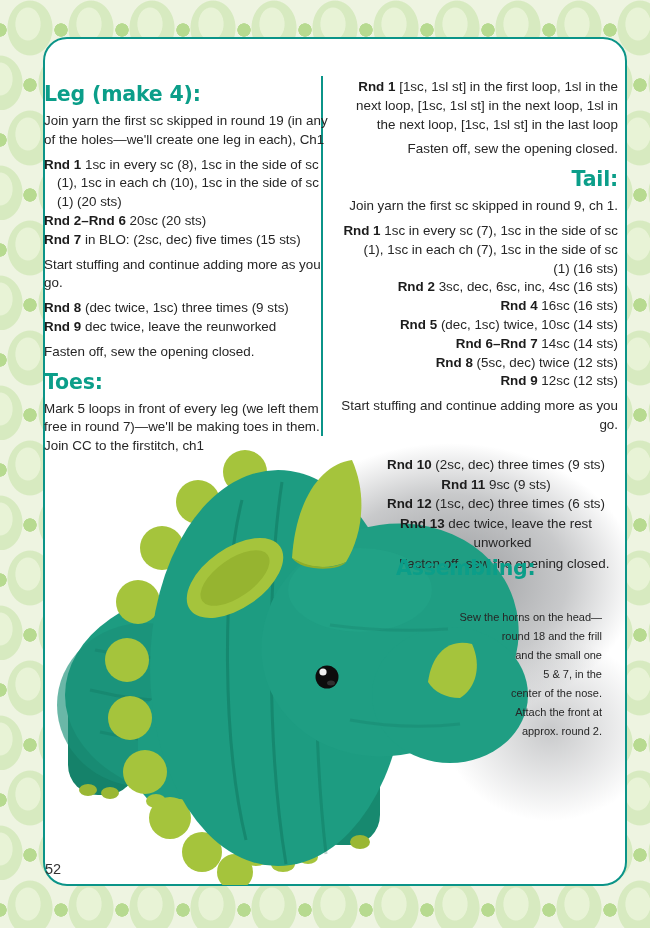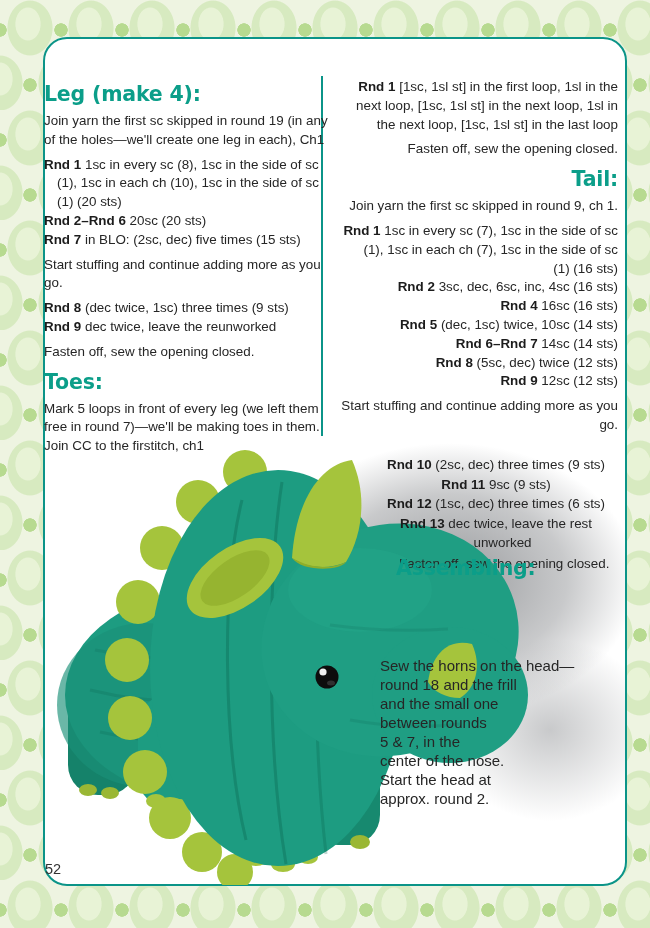--- a/index.html
+++ b/index.html
@@ -46,21 +46,21 @@
     position:absolute;inset:0;
     background:
       radial-gradient(260px 190px at 420px 140px, rgba(146,148,151,0.95), rgba(146,148,151,0.5) 45%, rgba(146,148,151,0) 72%),
       radial-gradient(150px 130px at 520px 290px, rgba(146,148,151,0.5), rgba(146,148,151,0) 70%);
   }
   .photo svg{position:absolute;left:0;top:0;}
   
   .late-rounds{position:absolute;left:376px;top:455px;width:240px;font-size:13.4px;line-height:19.5px;z-index:6;text-align:center;}
   .late-fasten{position:absolute;left:399px;top:556px;margin:0;font-size:13.4px;z-index:6;}
   .asm-hd{position:absolute;left:392px;top:552px;margin:4px;z-index:6;}
-  .asm-para{position:absolute;left:380px;top:608px;width:222px;text-align:left;font-size:15px;line-height:19px;z-index:6;margin-top:48px;}
+  .asm-para{position:absolute;left:380px;top:608px;width:222px;text-align:right;font-size:11px;line-height:19px;z-index:6;}
   .pagenum{position:absolute;left:45px;top:861px;font-size:14.5px;color:#333;z-index:6;}
 </style>
 </head>
 <body>
 
 <div class="page">
   <div class="bg"></div>
   <div class="panel"></div>
   <div class="divider"></div>
 
@@ -183,21 +183,20 @@
     <div class="rnd"><b>Rnd 12</b> <span>(1sc, dec) three times (6 sts)</span></div>
     <div class="rnd"><b>Rnd 13</b> <span>dec twice, leave the rest unworked</span></div>
   </div>
   <p class="late-fasten">Fasten off, sew the opening closed.</p>
 
   <h2 class="hd asm-hd">Assembling:</h2>
   <div class="asm-para">
     <div>Sew the horns on the head—</div>
     <div>round 18 and the frill</div>
     <div>and the small one</div>
-    <div>between rounds</div>
     <div>5 &amp; 7, in the</div>
     <div>center of the nose.</div>
-    <div>Start the head at</div>
+    <div>Attach the front at</div>
     <div>approx. round 2.</div>
   </div>
 
   <div class="pagenum">52</div>
 </div>
 
 </body></html>

